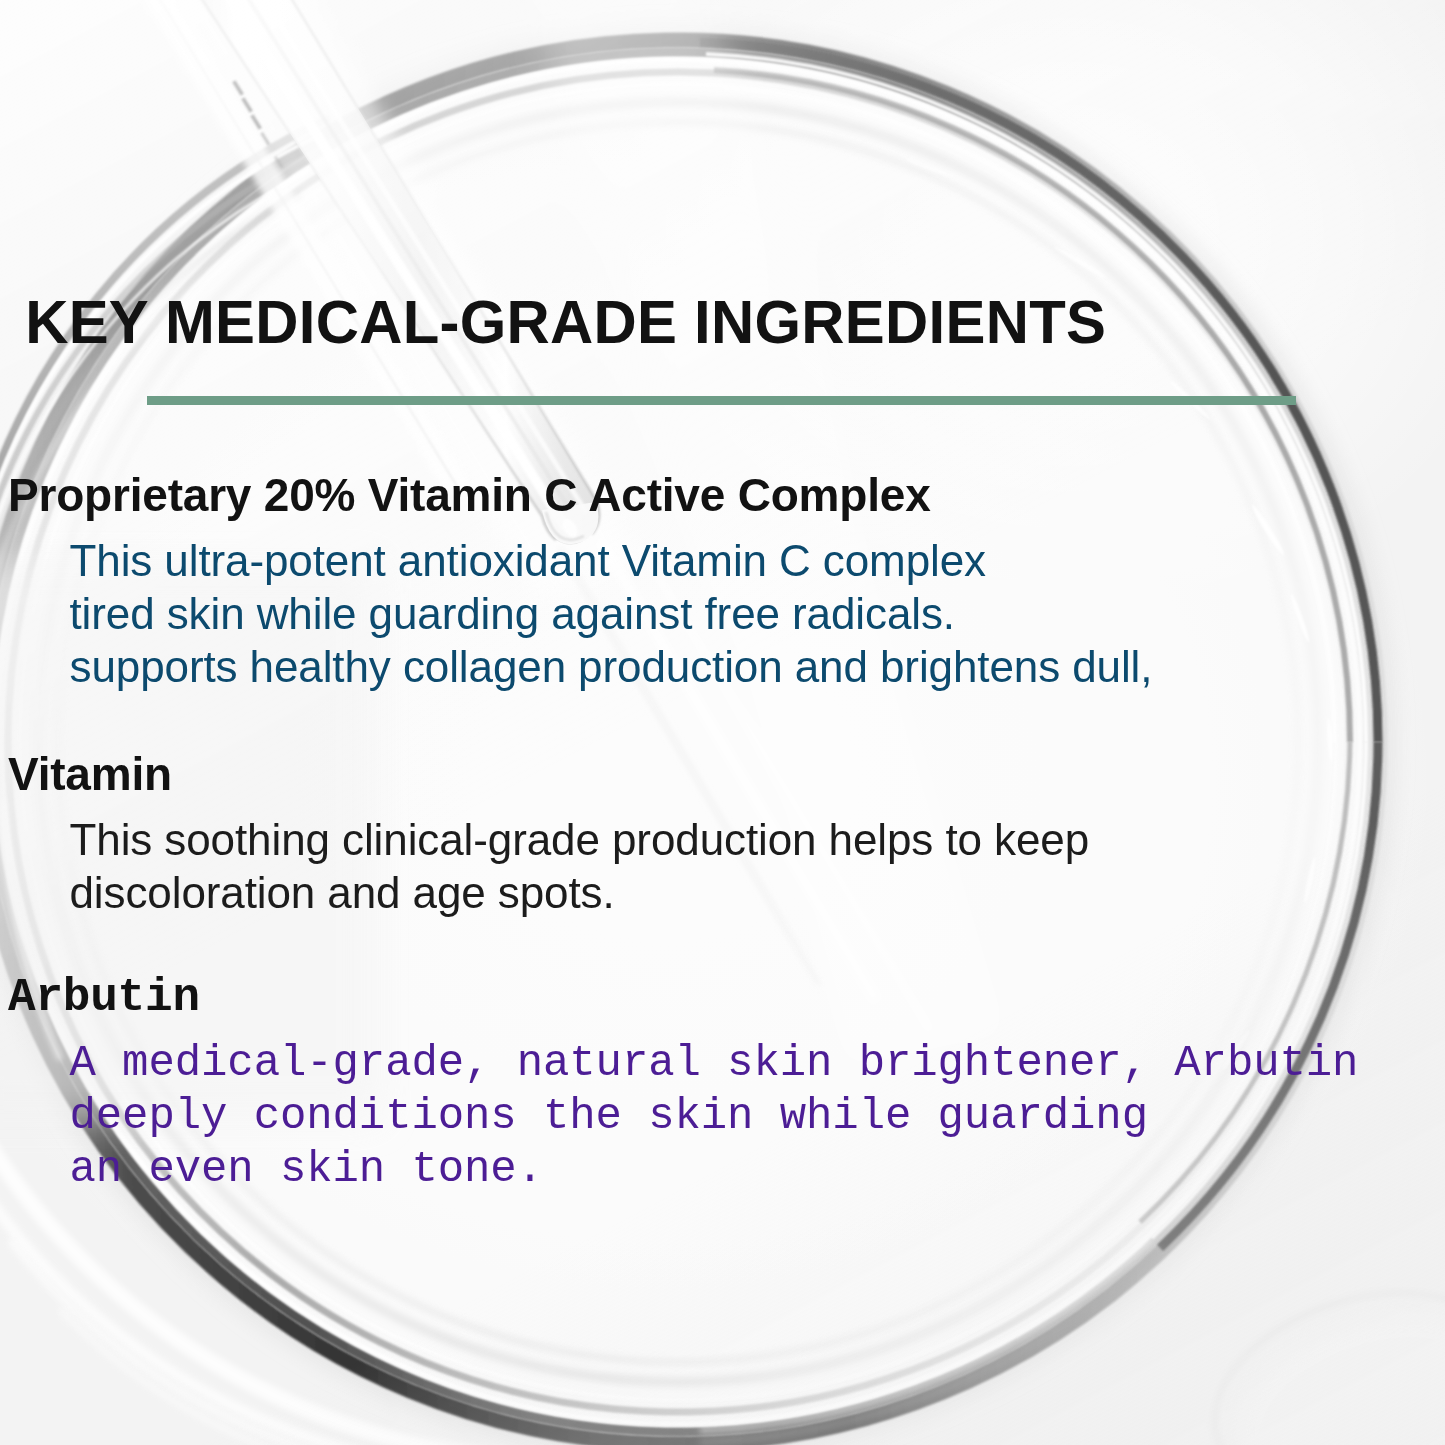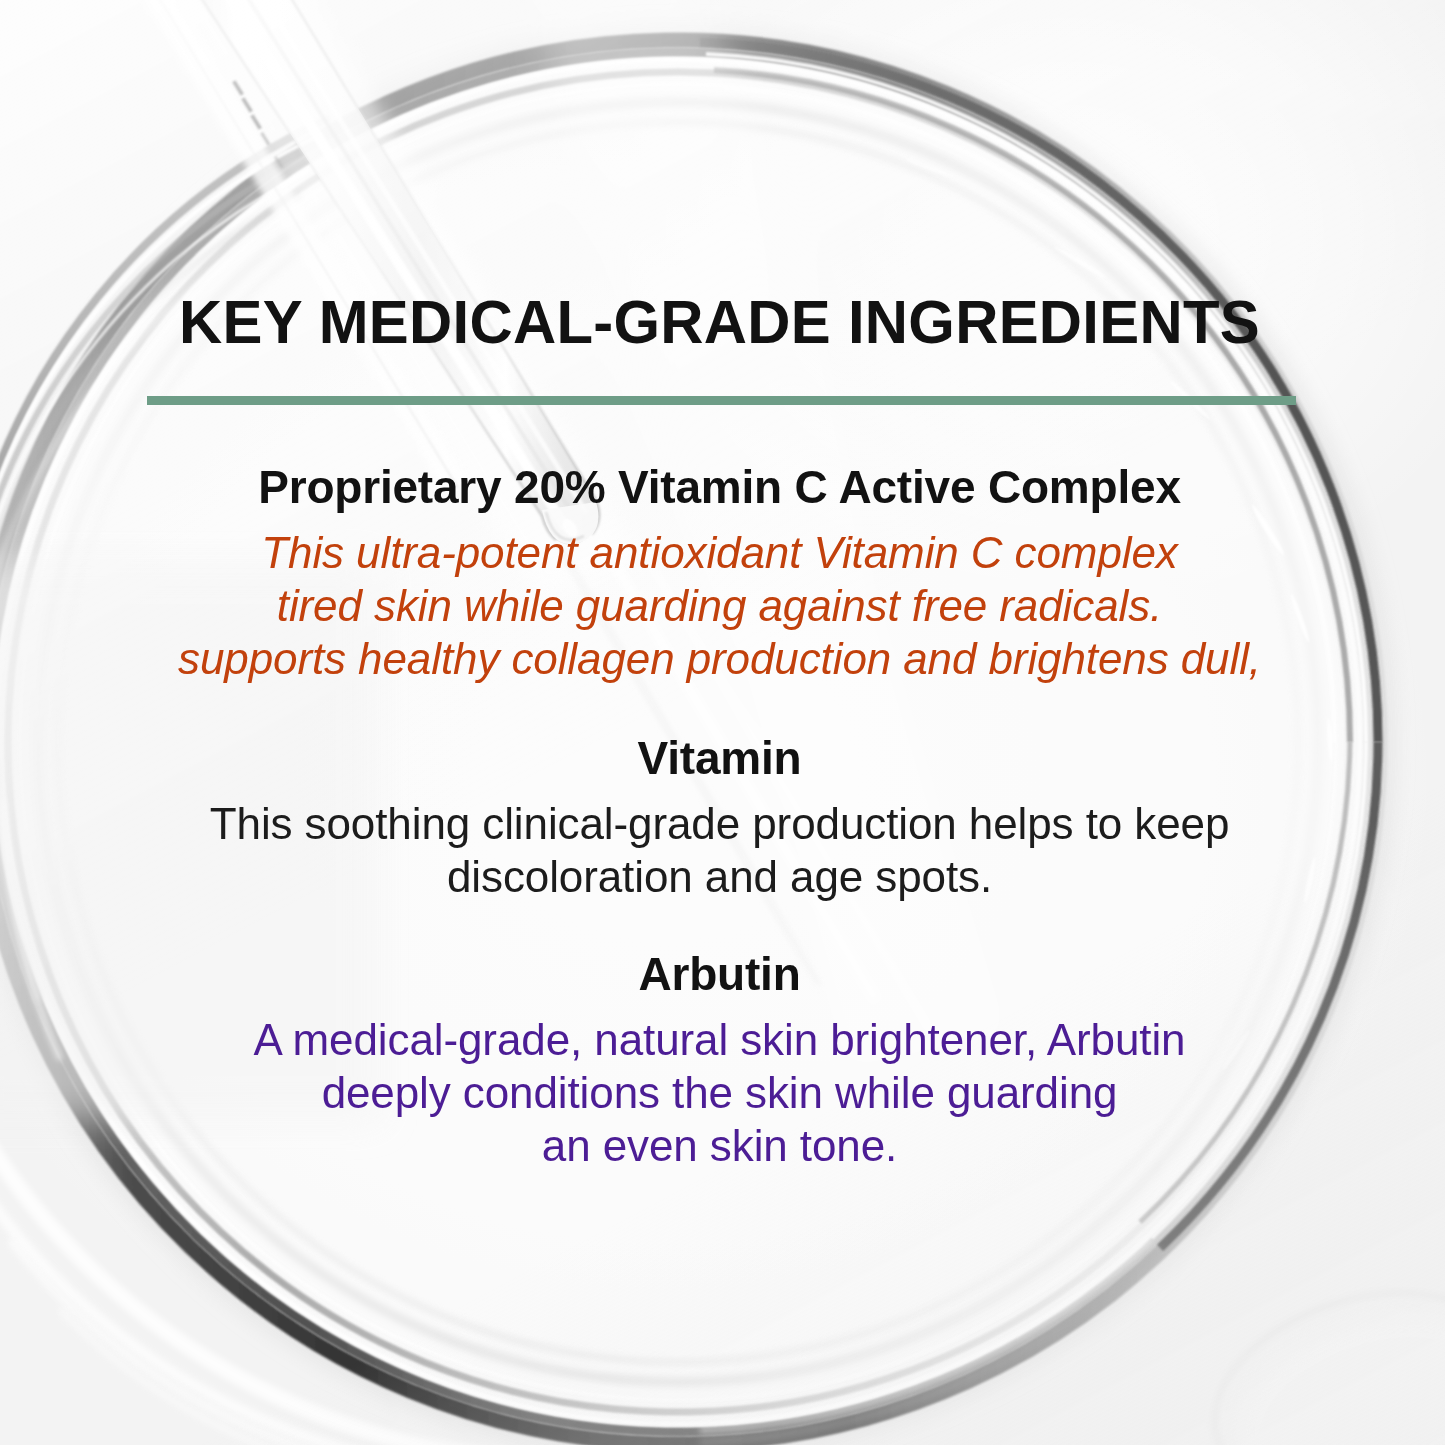--- a/index.html
+++ b/index.html
@@ -55,21 +55,21 @@
         rgba(238,238,238,0.6) 100%);
   }
 
   
   #panel {
     position: absolute;
     left: 0;
     top: 0;
     width: 1439px;
     height: 1445px;
-    text-align: center;
+    text-align: left;
   }
 
   #title {
     position: absolute;
     left: 0;
     right: 0;
     top: 286px;
     font-size: 62px;
     line-height: 72px;
     font-weight: 700;
@@ -90,25 +90,25 @@
   }
 
   #sections {
     position: absolute;
     left: 0;
     right: 0;
     top: 440px;
   }
 
   .section {
-    margin: 0;
+    margin: 8px;
   }
   .sec-0 { padding-top: 18px; }
   .sec-1 { padding-top: 44px; }
-  .sec-2 { padding-top: 42px; }
+  .sec-2 { padding-top: 42px; font-family: Liberation Mono, monospace; }
 
   .sec-head {
     font-size: 46px;
     line-height: 58px;
     font-weight: 700;
     color: #121212;
     letter-spacing: -0.2px;
   }
 
   .sec-body {
@@ -332,21 +332,21 @@
   <div id="panel">
 
     <div id="title" style="color: rgb(18, 18, 18);">KEY MEDICAL-GRADE INGREDIENTS</div>
 
     <div id="divider" style="background: rgb(110, 157, 135);"></div>
 
     <div id="sections">
 
       <div class="section sec-0">
         <div class="sec-head" style="color: rgb(18, 18, 18);">Proprietary 20% Vitamin C Active Complex</div>
-        <div class="sec-body" style="color: #c2410c; font-style: italic;">
+        <div class="sec-body" style="color: #0c4a6e;">
           <span class="ln">This ultra-potent antioxidant Vitamin C complex</span>
           <span class="ln">tired skin while guarding against free radicals.</span>
           <span class="ln">supports healthy collagen production and brightens dull,</span>
         </div>
       </div>
 
       <div class="section sec-1">
         <div class="sec-head" style="color: rgb(18, 18, 18);">Vitamin</div>
         <div class="sec-body" style="color: rgb(28, 28, 28);">
           <span class="ln">This soothing clinical-grade production helps to keep</span>

